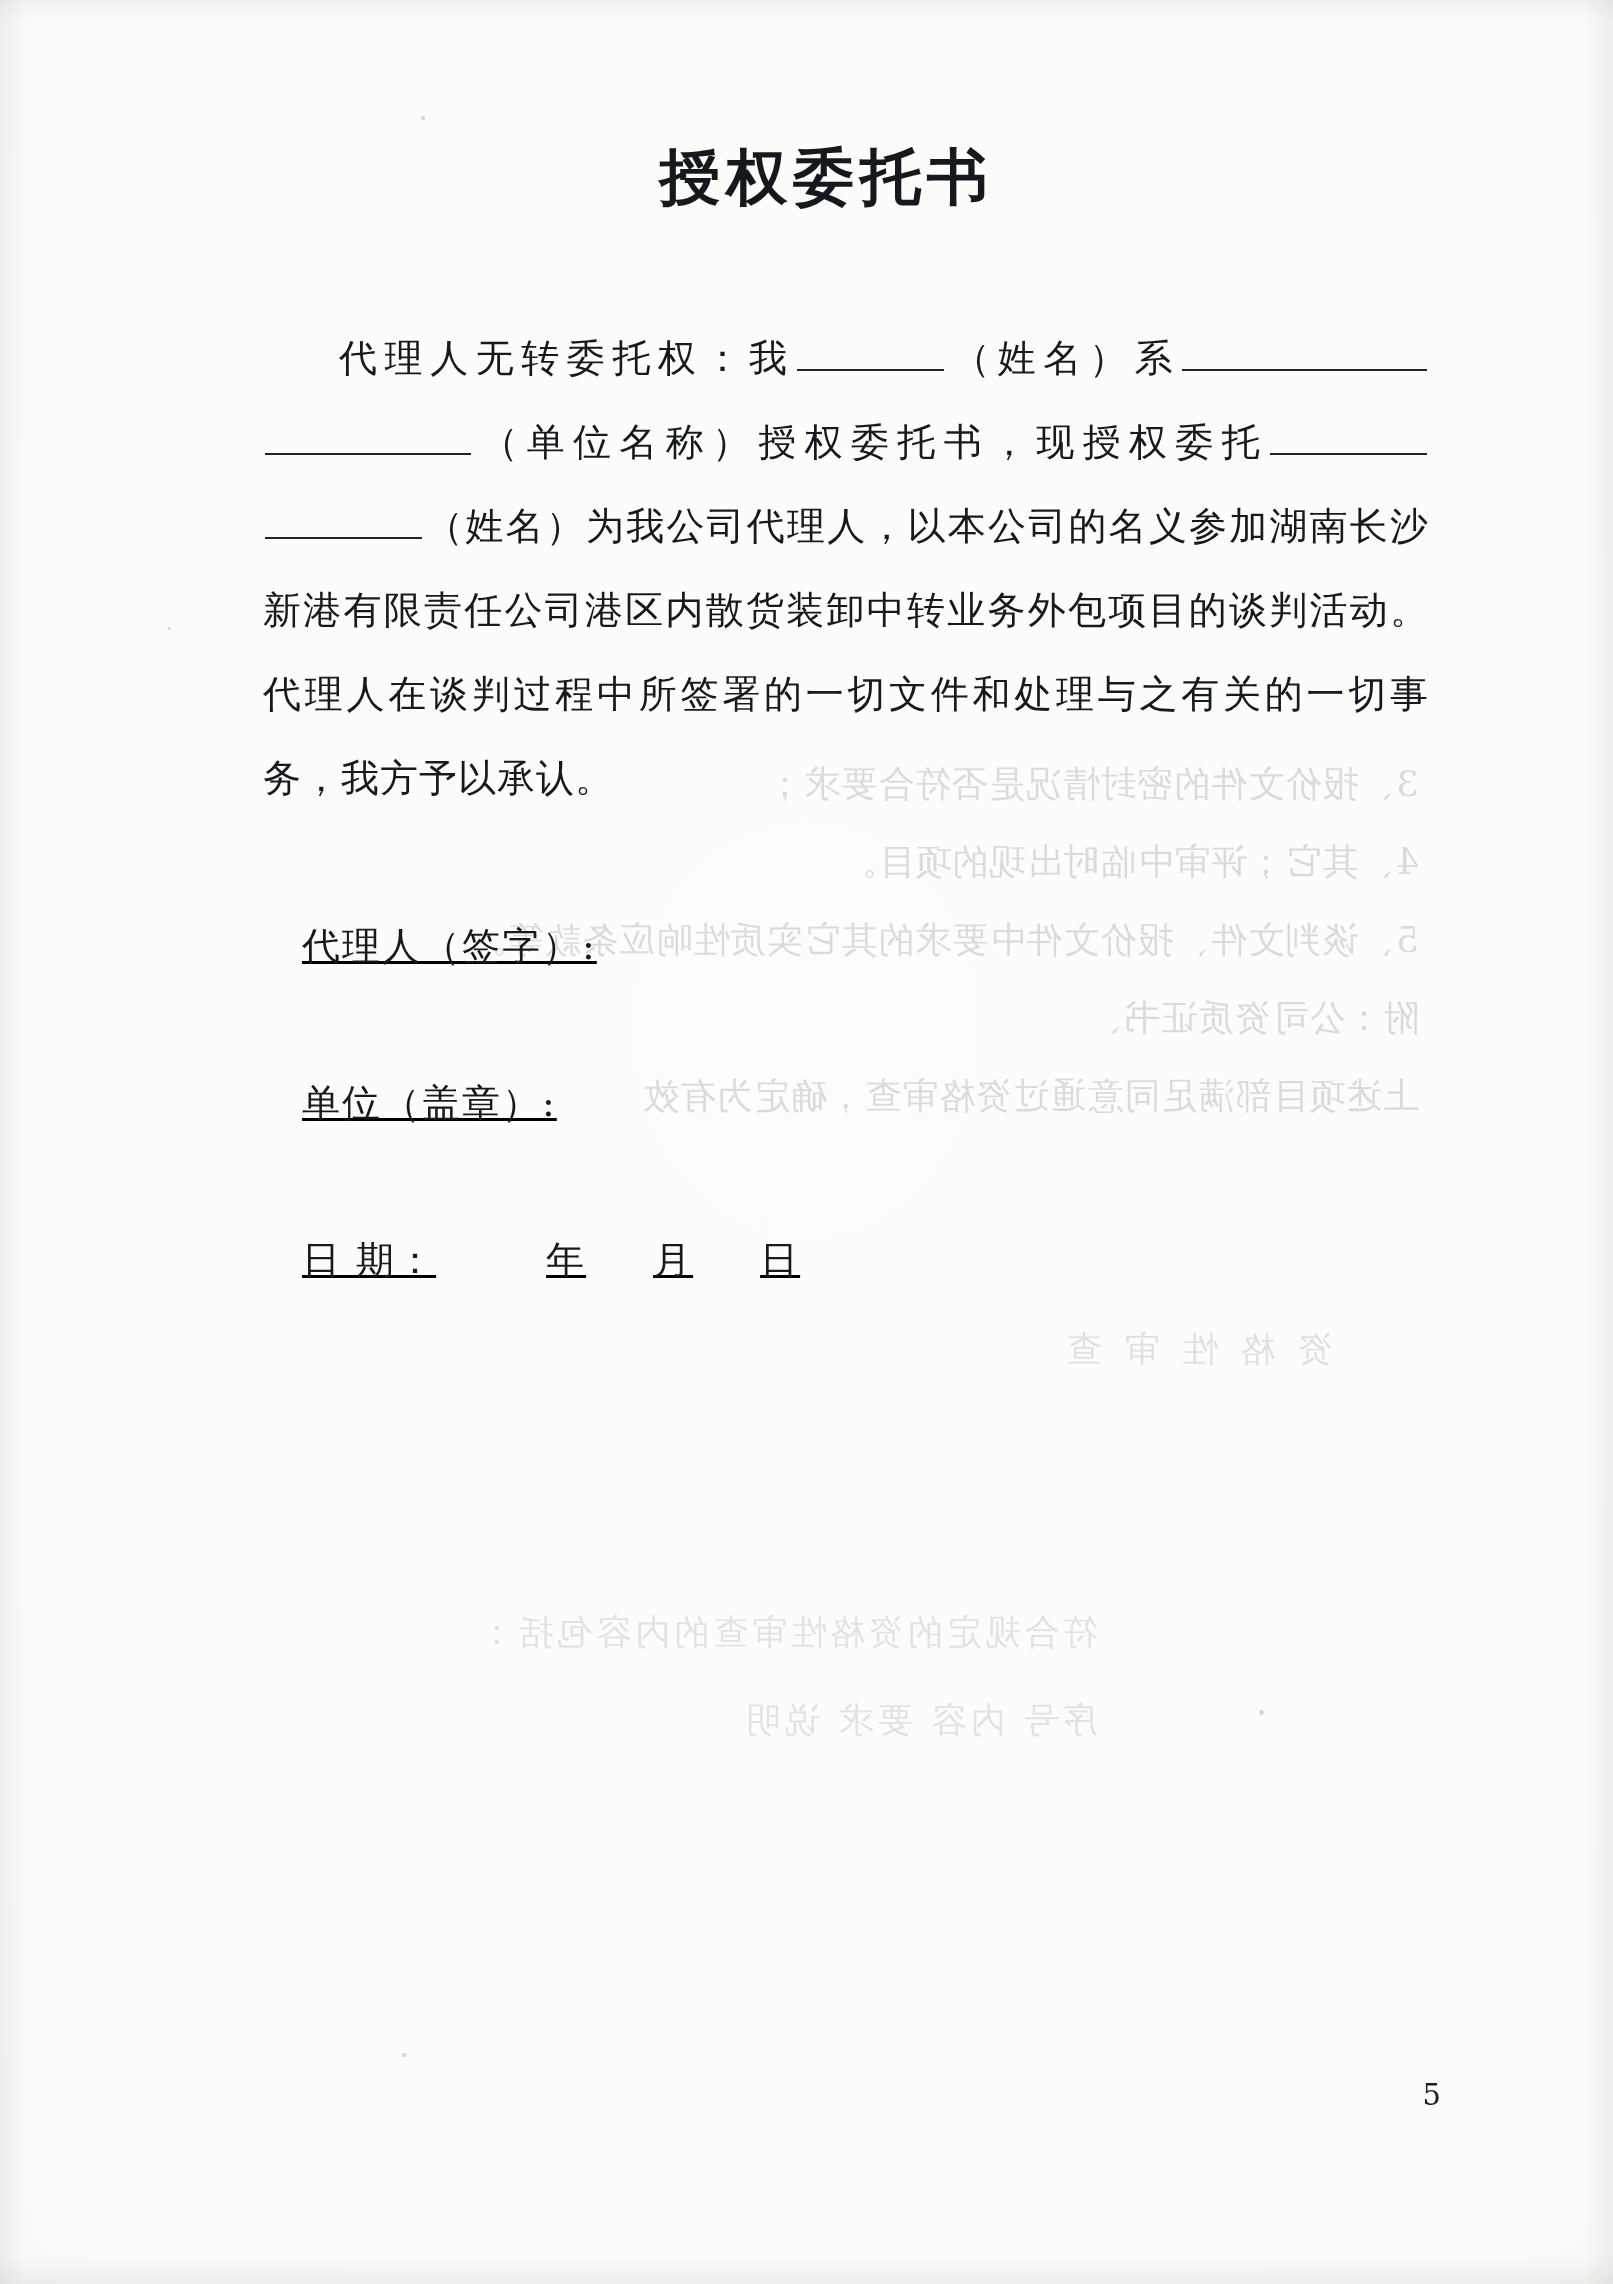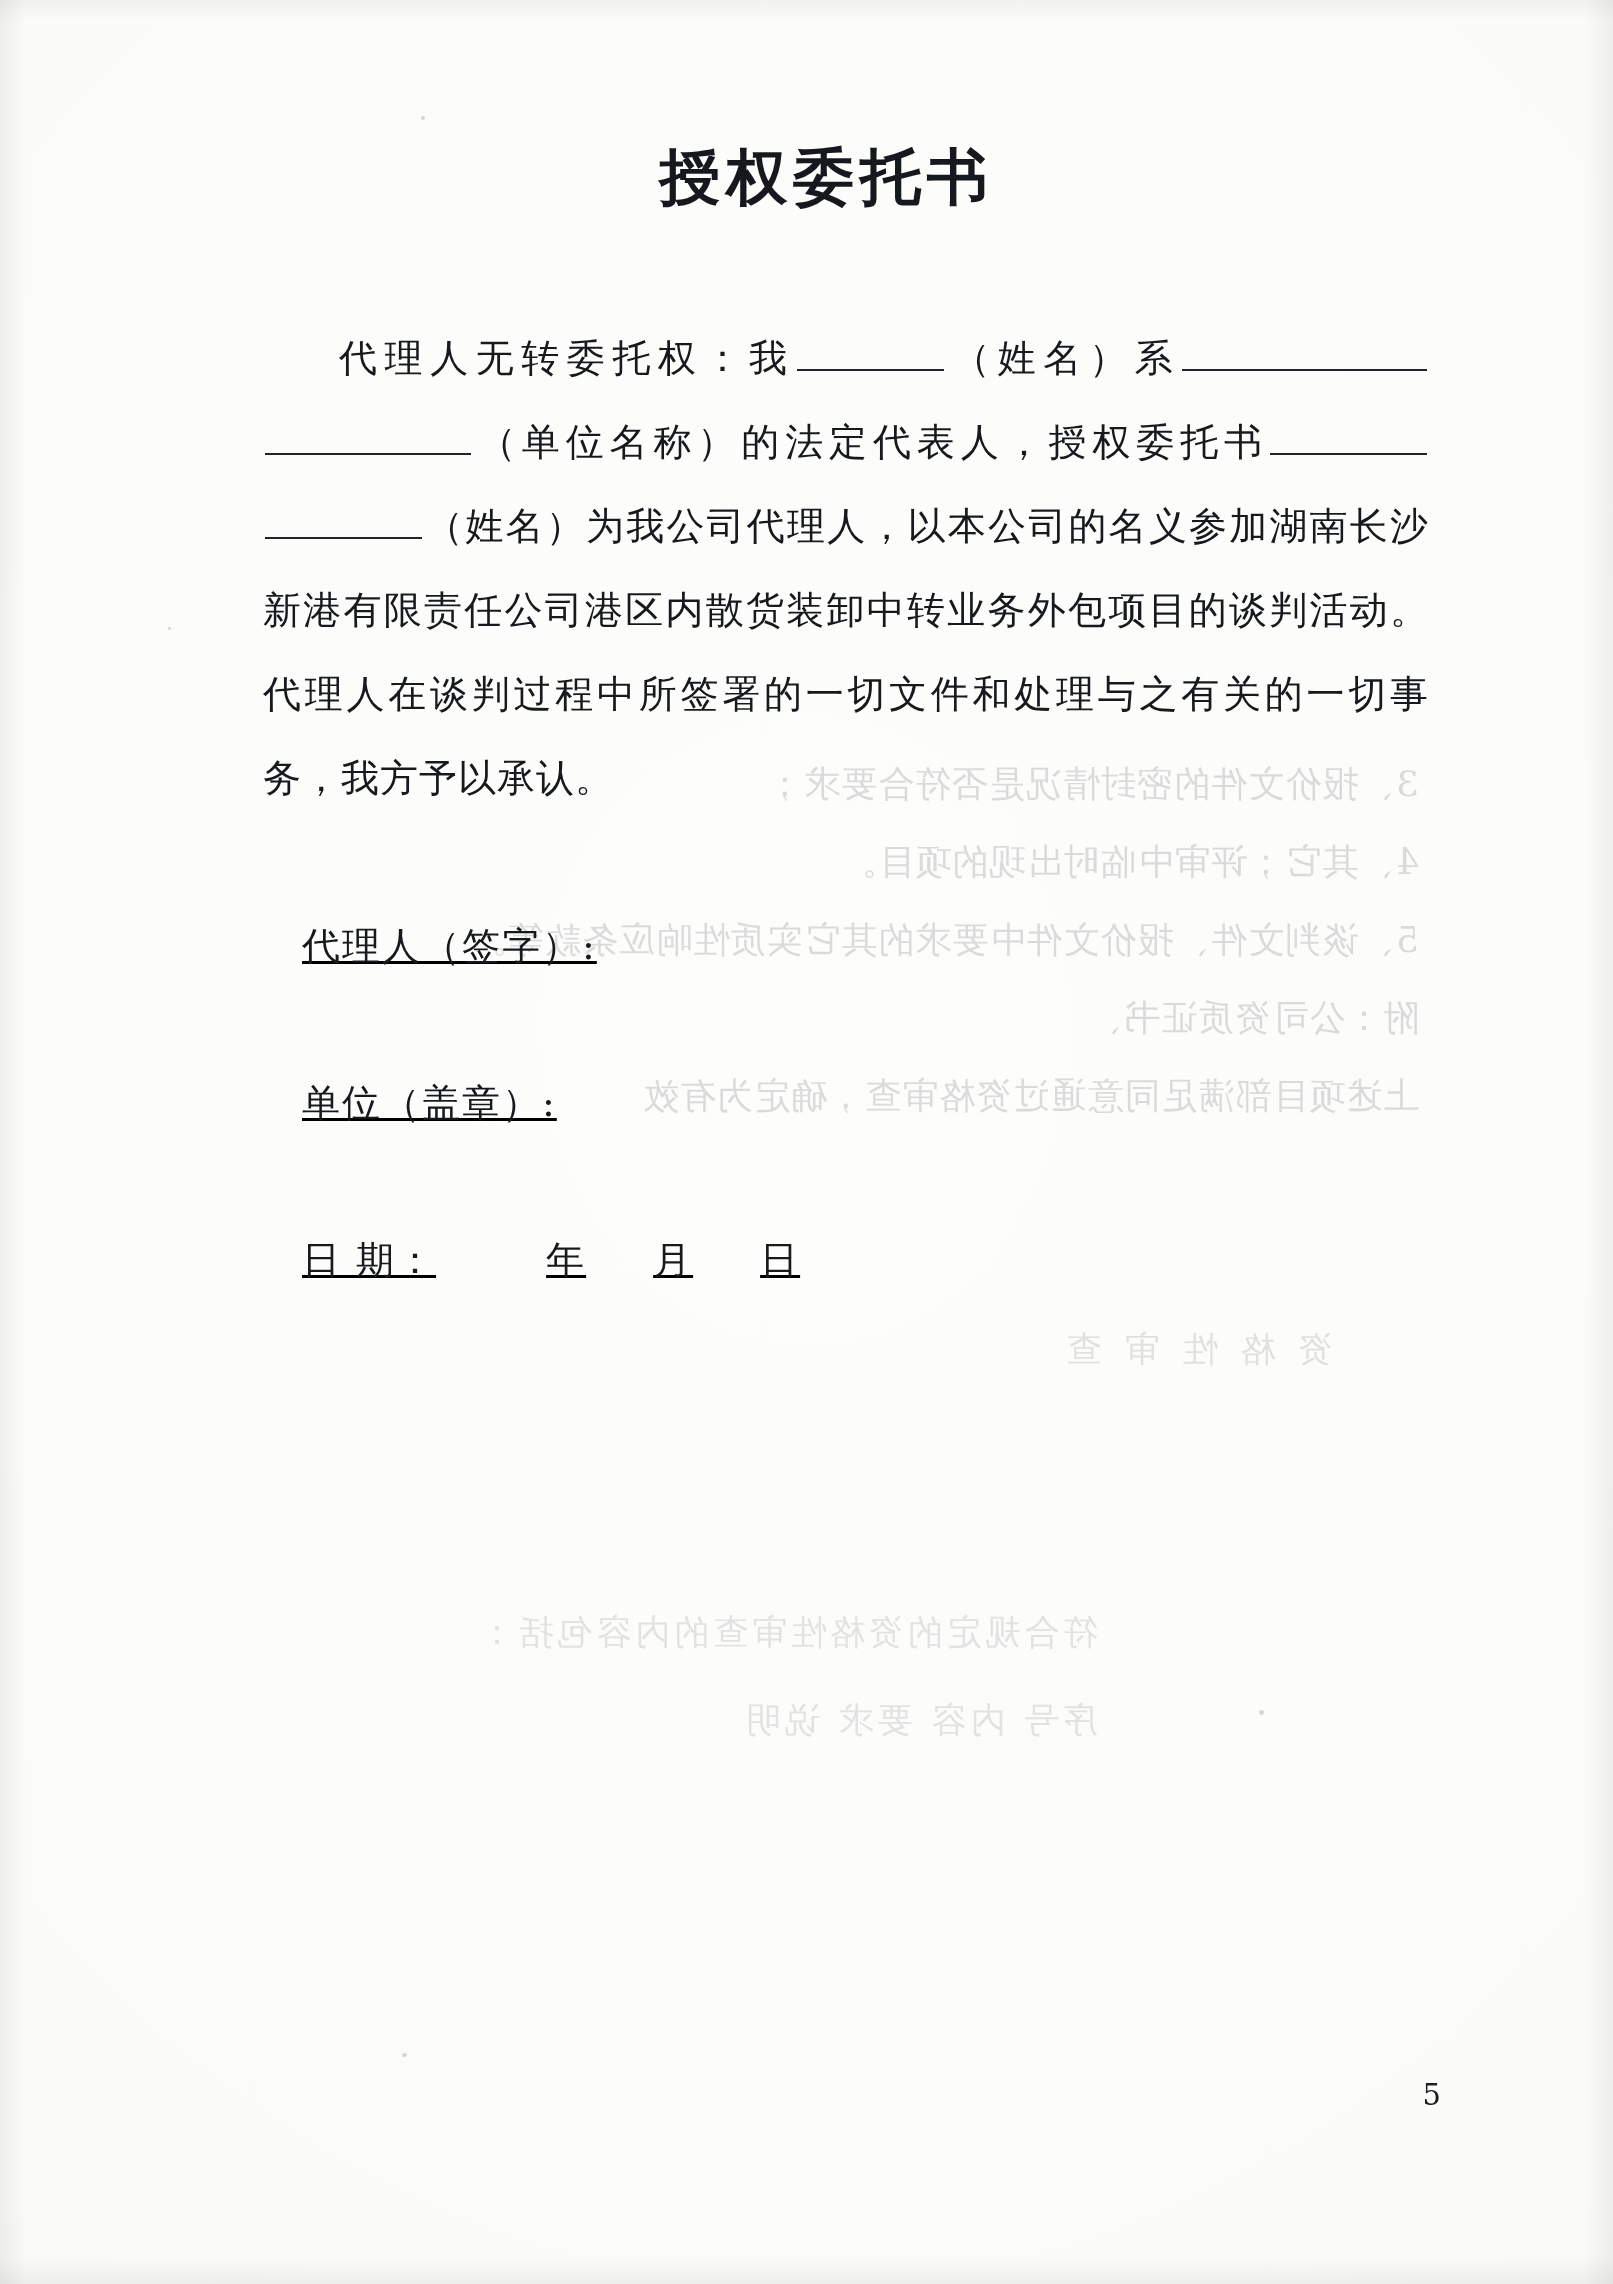--- a/index.html
+++ b/index.html
@@ -215,21 +215,21 @@
   <div class="bleed-3">
     <span class="bl">符合规定的资格性审查的内容包括：</span>
     <span class="bl">序号    内容    要求    说明</span>
   </div>
 
   <div class="content">
 
     <div class="doc-title">授权委托书</div>
 
     <div class="body-block">
-      <div class="para indent"><span>代理人无转委托权：我</span><span class="blank b-short"></span><span>（姓名）系</span><span class="blank b-xlong"></span><span class="blank b-long"></span><span>（单位名称）的法定代表人，授权委托书</span><span class="blank b-mid"></span><span class="blank b-mid"></span><span>（姓名）为我公司代理人，以本公司的名义参加湖南长沙新港有限责任公司港区内散货装卸中转业务外包项目的谈判活动。代理人在谈判过程中所签署的一切文件和处理与之有关的一切事务，我方予以承认。</span></div>
+      <div class="para indent"><span>代理人无转委托权：我</span><span class="blank b-short"></span><span>（姓名）系</span><span class="blank b-xlong"></span><span class="blank b-long"></span><span>（单位名称）授权委托书，现授权委托</span><span class="blank b-mid"></span><span class="blank b-mid"></span><span>（姓名）为我公司代理人，以本公司的名义参加湖南长沙新港有限责任公司港区内散货装卸中转业务外包项目的谈判活动。代理人在谈判过程中所签署的一切文件和处理与之有关的一切事务，我方予以承认。</span></div>
 
     </div>
 
     <div class="sig-block">
       <div class="sig-line">代理人（签字）:</div>
       <div class="sig-line">单位（盖章）:</div>
       <div class="date-line"><span>日 期：</span><span class="date-gap-1"></span><span>年</span><span class="date-gap-2"></span><span>月</span><span class="date-gap-3"></span><span>日</span></div>
     </div>
 
     <div class="page-number">5</div>

